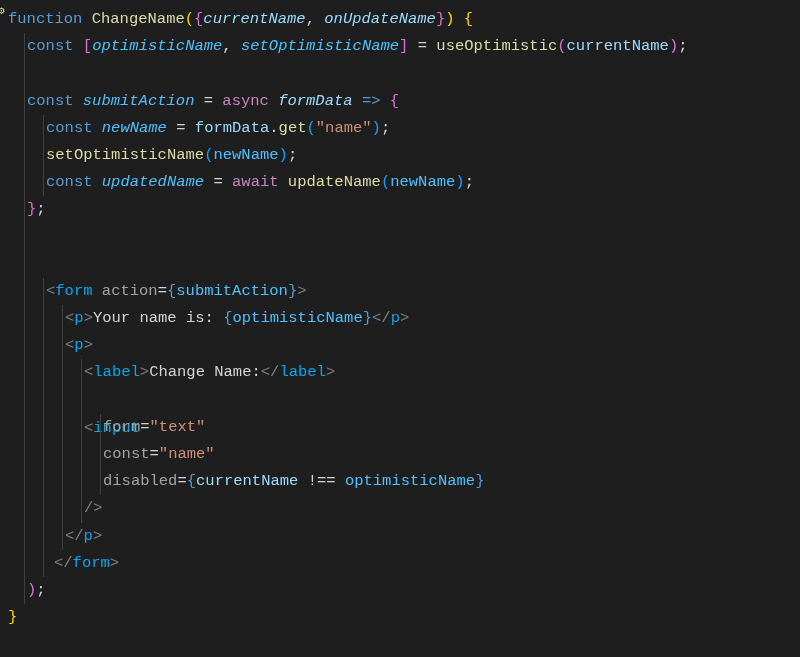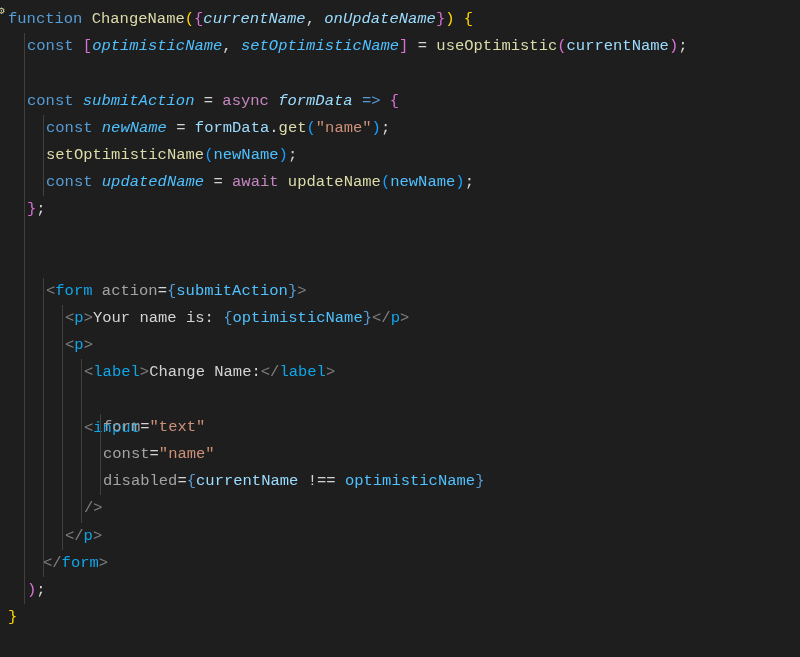--- a/index.html
+++ b/index.html
@@ -85,17 +85,17 @@
       <div class="line"><div class="guide" style="left: 24px;"></div><div class="guide" style="left: 43px;"></div><span class="code" style="padding-left: 46px;"><span class="tag">&lt;</span><span class="tagn">form</span><span class="punc"> </span><span class="attr">action</span><span class="op">=</span><span class="str">{</span><span class="cnstn">submitAction</span><span class="str">}</span><span class="tag">&gt;</span></span></div>
       <div class="line"><div class="guide" style="left: 24px;"></div><div class="guide" style="left: 43px;"></div><div class="guide" style="left: 62px;"></div><span class="code" style="padding-left: 65px;"><span class="tag">&lt;</span><span class="tagn">p</span><span class="tag">&gt;</span><span class="txt">Your name is: </span><span class="str">{</span><span class="cnstn">optimisticName</span><span class="str">}</span><span class="tag">&lt;/</span><span class="tagn">p</span><span class="tag">&gt;</span></span></div>
       <div class="line"><div class="guide" style="left: 24px;"></div><div class="guide" style="left: 43px;"></div><div class="guide" style="left: 62px;"></div><span class="code" style="padding-left: 65px;"><span class="tag">&lt;</span><span class="tagn">p</span><span class="tag">&gt;</span></span></div>
       <div class="line"><div class="guide" style="left: 24px;"></div><div class="guide" style="left: 43px;"></div><div class="guide" style="left: 62px;"></div><div class="guide" style="left: 81px;"></div><span class="code" style="padding-left: 84px;"><span class="tag">&lt;</span><span class="tagn">label</span><span class="tag">&gt;</span><span class="txt">Change Name:</span><span class="tag">&lt;/</span><span class="tagn">label</span><span class="tag">&gt;</span></span></div>
       <div class="line"><div class="guide" style="left: 24px;"></div><div class="guide" style="left: 43px;"></div><div class="guide" style="left: 62px;"></div><div class="guide" style="left: 81px;"></div><span class="code" style="padding-left: 84px; margin-top: 28px;"><span class="tag">&lt;</span><span class="tagn">input</span></span></div>
       <div class="line"><div class="guide" style="left: 24px;"></div><div class="guide" style="left: 43px;"></div><div class="guide" style="left: 62px;"></div><div class="guide" style="left: 81px;"></div><div class="guide" style="left: 100px;"></div><span class="code" style="padding-left: 103px;"><span class="attr">form</span><span class="op">=</span><span class="strl">"text"</span></span></div>
       <div class="line"><div class="guide" style="left: 24px;"></div><div class="guide" style="left: 43px;"></div><div class="guide" style="left: 62px;"></div><div class="guide" style="left: 81px;"></div><div class="guide" style="left: 100px;"></div><span class="code" style="padding-left: 103px;"><span class="attr">const</span><span class="op">=</span><span class="strl">"name"</span></span></div>
       <div class="line"><div class="guide" style="left: 24px;"></div><div class="guide" style="left: 43px;"></div><div class="guide" style="left: 62px;"></div><div class="guide" style="left: 81px;"></div><div class="guide" style="left: 100px;"></div><span class="code" style="padding-left: 103px;"><span class="attr">disabled</span><span class="op">=</span><span class="str">{</span><span class="varn">currentName</span><span class="op"> !== </span><span class="cnstn">optimisticName</span><span class="str">}</span></span></div>
       <div class="line"><div class="guide" style="left: 24px;"></div><div class="guide" style="left: 43px;"></div><div class="guide" style="left: 62px;"></div><div class="guide" style="left: 81px;"></div><span class="code" style="padding-left: 84px;"><span class="tag">/&gt;</span></span></div>
       <div class="line"><div class="guide" style="left: 24px;"></div><div class="guide" style="left: 43px;"></div><div class="guide" style="left: 62px;"></div><span class="code" style="padding-left: 65px;"><span class="tag">&lt;/</span><span class="tagn">p</span><span class="tag">&gt;</span></span></div>
-      <div class="line"><div class="guide" style="left: 24px;"></div><div class="guide" style="left: 43px;"></div><span class="code" style="padding-left: 43px;"><span class="tag">&lt;/</span><span class="tagn">form</span><span class="tag">&gt;</span></span></div>
+      <div class="line"><div class="guide" style="left: 24px;"></div><div class="guide" style="left: 43px;"></div><span class="code" style="padding-left: 54px;"><span class="tag">&lt;/</span><span class="tagn">form</span><span class="tag">&gt;</span></span></div>
       <div class="line"><div class="guide" style="left: 24px;"></div><span class="code" style="padding-left: 27px;"><span class="brc2">)</span><span class="punc">;</span></span></div>
       <div class="line"><span class="code" style="padding-left: 8px;"><span class="brc1">}</span></span></div>
     </div>
 </div>
 
 </body></html>

